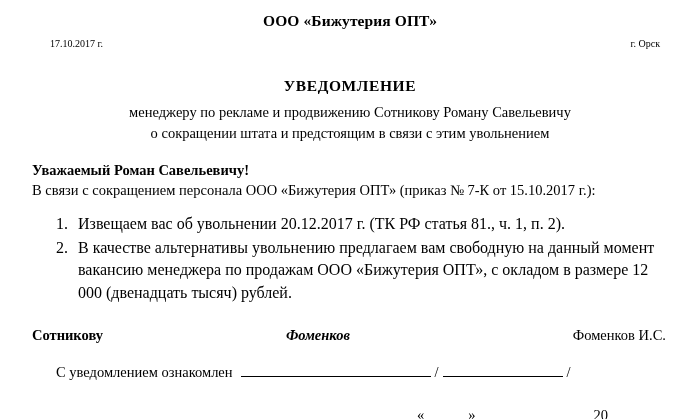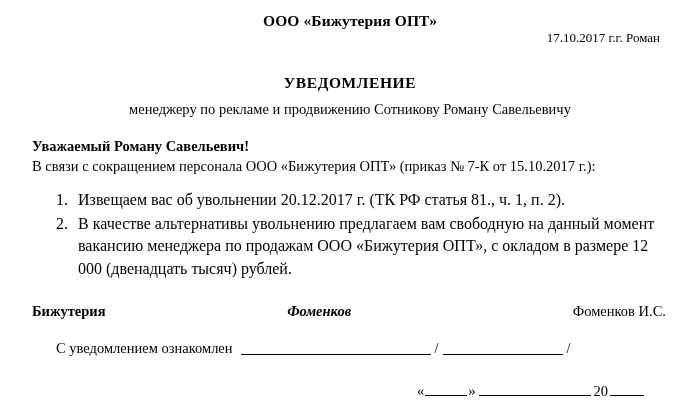--- a/index.html
+++ b/index.html
@@ -23,23 +23,24 @@
   }
   .org-title {
     text-align: center;
     font-size: 15.5px;
     font-weight: bold;
     margin-top: 2px;
     letter-spacing: 0.1px;
   }
   .meta-row {
     display: flex;
-    justify-content: flex-end;
+    justify-content: space-between;
     align-items: baseline;
-    font-size: 13px;
+    margin-top: 8px;
+    font-size: 10px;
     padding: 0 12px 0 22px;
   }
   .meta-row .date {
     font-weight: normal;
   }
   .meta-row .city {
     font-weight: normal;
   }
   .doc-title {
     text-align: center;
@@ -100,21 +101,21 @@
   .sign-row .name {
     flex: 0 0 auto;
     font-weight: normal;
     font-family: Liberation Serif, serif;
   }
   .ack-row {
     margin-top: 20px;
     font-size: 14.5px;
     padding-left: 28px;
     display: flex;
-    align-items: center;
+    align-items: flex-start;
     white-space: nowrap;
   }
   .ack-row .label { margin-right: 6px; }
   .ack-row .rule-long {
     display: inline-block;
     width: 190px;
     border-bottom: 1px solid #000;
     height: 0.85em;
     margin: 0 2px;
   }
@@ -160,40 +161,41 @@
 </style>
 </head>
 <body>
 
 <div class="page">
 
   <div class="org-title">ООО «Бижутерия ОПТ»</div>
 
   <div class="meta-row">
     <span class="date">17.10.2017 г.</span>
-    <span class="city">г. Роман</span>
+    <span class="city">г. Орск</span>
   </div>
 
   <div class="doc-title">УВЕДОМЛЕНИЕ</div>
 
   <div class="subject">
     <span class="line1">менеджеру по рекламе и продвижению Сотникову Роману Савельевичу</span>
-  </div>
-
-  <div class="salutation">Уважаемый Роману Савельевич!</div>
+    <span class="line2">о  сокращении штата и предстоящим в связи с этим увольнением</span>
+  </div>
+
+  <div class="salutation">Уважаемый Роман Савельевичу!</div>
 
   <div class="intro">В связи с сокращением персонала ООО «Бижутерия ОПТ» (приказ № 7-К от 15.10.2017 г.):</div>
 
   <ol class="items">
     <li>Извещаем вас об увольнении 20.12.2017 г. (ТК РФ статья 81., ч. 1, п. 2).</li>
     <li>В качестве альтернативы увольнению предлагаем вам свободную на данный момент вакансию менеджера по продажам ООО «Бижутерия ОПТ», с окладом в размере 12 000 (двенадцать тысяч) рублей.</li>
   </ol>
 
   <div class="sign-row">
-    <span class="role">Бижутерия</span>
+    <span class="role">Сотникову</span>
     <span class="signature">Фоменков</span>
     <span class="name">Фоменков И.С.</span>
   </div>
 
   <div class="ack-row">
     <span class="label">С уведомлением ознакомлен</span>
     <span class="rule-long"></span>
     <span class="slash">/</span>
     <span class="rule-mid"></span>
     <span class="slash">/</span>

